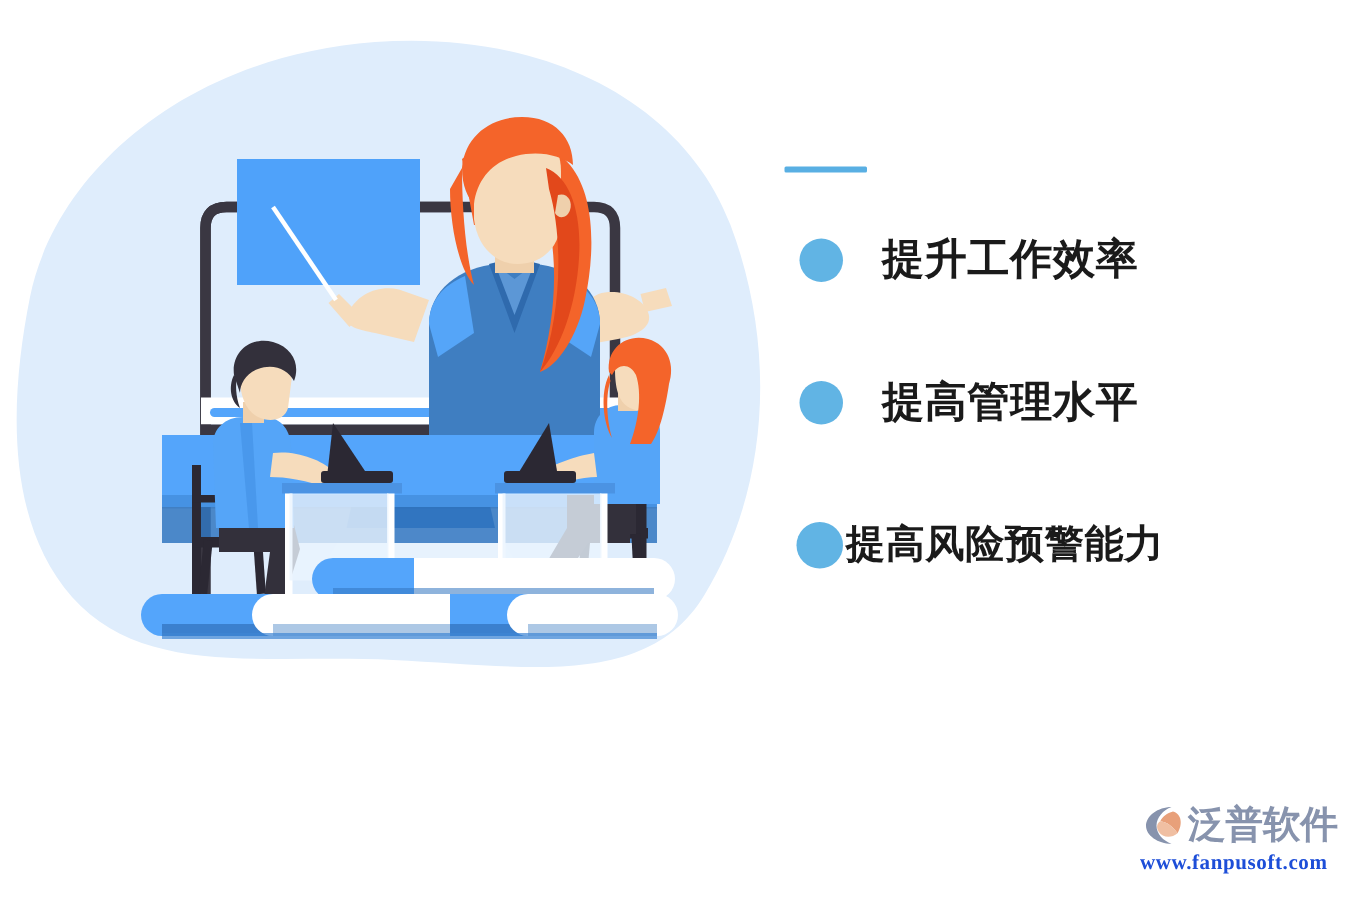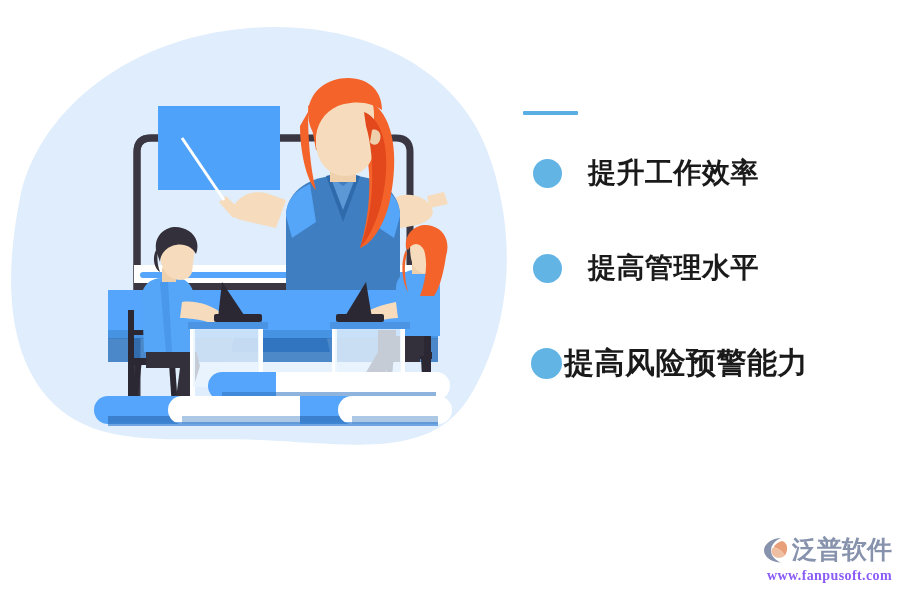--- a/index.html
+++ b/index.html
@@ -33,36 +33,36 @@
     background:#61B4E4;flex:0 0 29px;
     margin-left:10px;
   }
   .bullet-text{
     font-family:"DejaVu Sans","Liberation Sans",sans-serif;
     font-size:28px;font-weight:700;color:#1a1a1a;
     letter-spacing:0.5px;white-space:nowrap;line-height:1;
   }
   .row-1 .bullet-text,.row-2 .bullet-text{margin-left:26px;}
   .row-3 .dot{margin-left:8px;}
-  .row-3 .bullet-text{margin-left:2px;font-size:30px;}
+  .row-3 .bullet-text{margin-left:2px;font-size:26px;}
   .row-3 .dot{width:31px;height:31px;flex:0 0 31px;}
 
   
   .logo{position:absolute;left:760px;top:533px;width:132px;height:56px;}
   .logo-top{display:flex;align-items:center;height:34px;}
   .logo-mark{width:30px;height:30px;flex:0 0 30px;}
   .logo-word{
     font-family:"DejaVu Sans","Liberation Sans",sans-serif;
     font-size:25px;font-weight:700;color:#8793AD;
     letter-spacing:0px;margin-left:2px;line-height:30px;
   }
   .logo-url{
     font-family:"Liberation Serif","DejaVu Serif",serif;
-    font-size:14px;font-weight:700;color:#8b5cf6;
-    letter-spacing:0.4px;text-align:right;margin-top:1px;
+    font-size:14px;font-weight:700;color:#1d4ed8;
+    letter-spacing:0.4px;text-align:left;margin-top:1px;
   }
 </style>
 </head>
 <body>
 
 <div id="stage">
 
   <div class="illus">
     <svg viewBox="0 0 520 500" xmlns="http://www.w3.org/2000/svg" aria-hidden="true">
       <defs>

